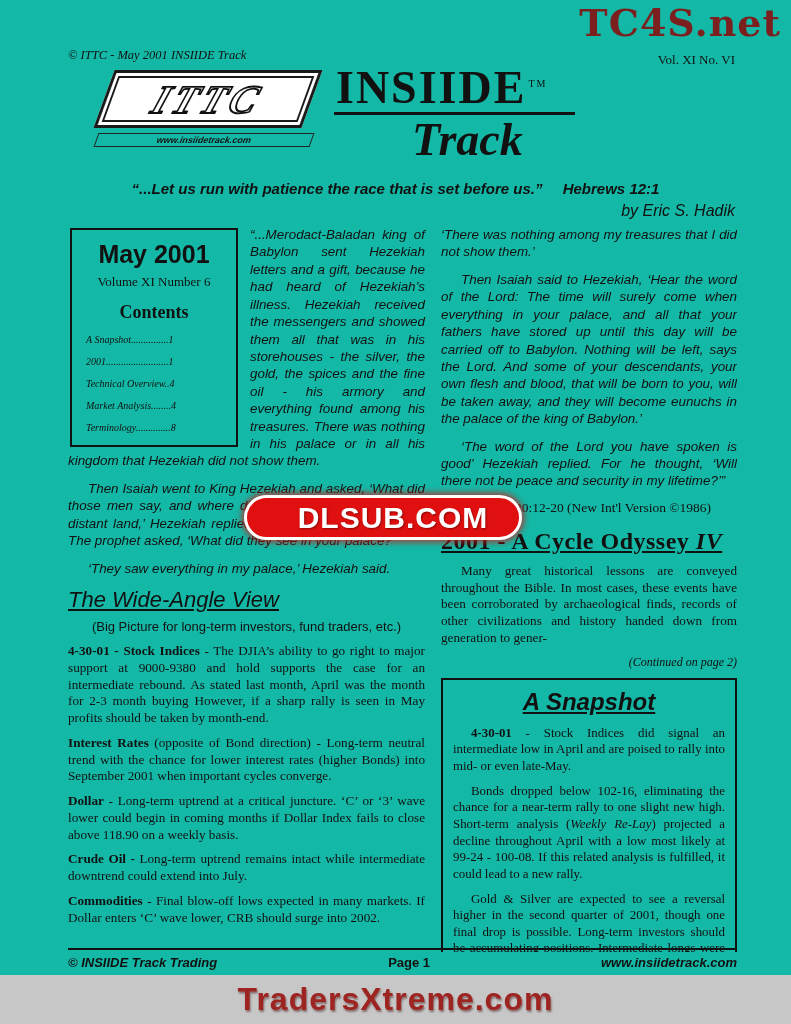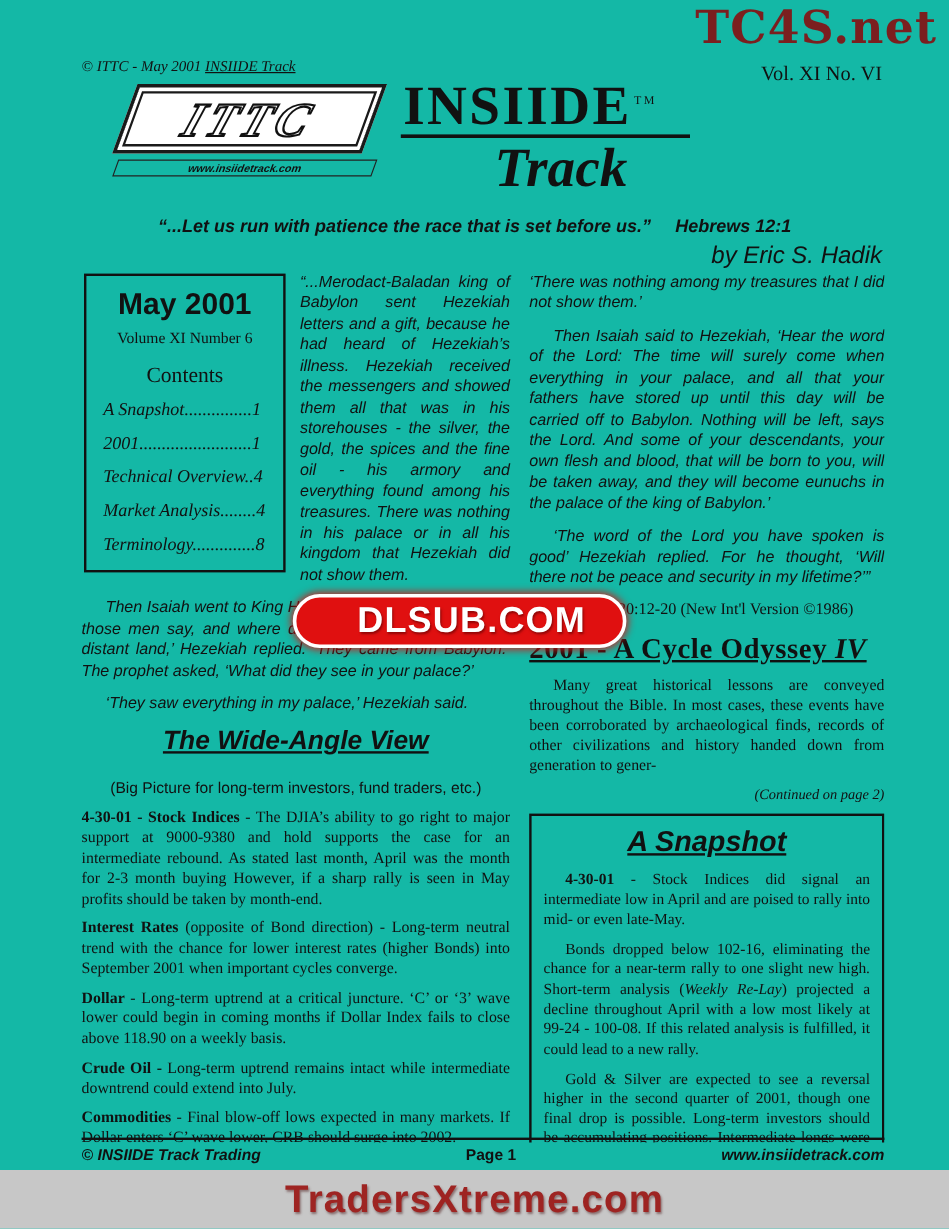--- a/index.html
+++ b/index.html
@@ -30,22 +30,22 @@
     background:#c7c7c7; display:flex; align-items:center; justify-content:center;
   }
   .wm-bottom {
     font-family:Liberation Sans, sans-serif; font-weight:bold; font-size:32px;
     color:#9e2422; letter-spacing:1px;
     text-shadow:1px 2px 2px rgba(60,0,0,.45);
   }
 
   
   .copyline { position:absolute; top:48px; left:68px; font-style:italic; font-size:12.5px; }
-  .copyline .u { text-decoration:underline; }
-  .volline  { position:absolute; top:52px; right:56px; font-size:17px; }
+  .copyline .u { }
+  .volline  { position:absolute; top:52px; right:56px; font-size:13px; }
 
   
   .logo-row { position:absolute; top:70px; left:90px; display:flex; align-items:flex-start; }
   .ittc-box {
     width:208px; height:58px; border:3px solid #1a1a1a; background:#fff;
     transform:skewX(-20deg); margin-left:14px;
     box-shadow: inset 0 0 0 3px #fff, inset 0 0 0 5px #1a1a1a;
     display:flex; align-items:center; justify-content:center;
   }
   .ittc-text {
@@ -64,62 +64,62 @@
   .word-bottom { font-size:46px; font-style:italic; margin-left:78px; line-height:1.0; margin-top:2px; }
 
   
   .quoteline {
     position:absolute; top:180px; left:0; right:0; text-align:center;
     font-family:"Liberation Sans", sans-serif; font-weight:bold; font-style:italic; font-size:15px;
   }
   .quoteline .ref { margin-left:16px; }
   .byline {
     position:absolute; top:202px; right:56px;
-    font-family:"Liberation Sans", sans-serif; font-style:italic; font-size:20px;margin-left:29px;
+    font-family:"Liberation Sans", sans-serif; font-style:italic; font-size:16px;margin-left:29px;
   }
 
   
   .columns {
     position:absolute; top:226px; left:68px; right:54px; bottom:72px;
     display:flex; gap:16px; overflow:hidden;
   }
   .col-left  { flex:0 0 357px; width:357px; }
   .col-right { flex:1; }
 
   
   .contents-box {
     float:left; width:168px; border:2px solid #111;
     padding:10px 6px 12px; margin:2px 12px 4px 2px; text-align:center;
   }
   .cb-title { font-family:"Liberation Sans", sans-serif; font-weight:bold; font-size:25px; }
   .cb-sub   { font-size:13px; margin-top:5px; }
-  .cb-head  { font-weight:normal; font-size:18px; margin-top:12px; }
-  .cb-item  { font-style:italic; font-size:15px; text-align:left; padding-left:8px; margin-top:11px; white-space:nowrap; }
+  .cb-head  { font-weight:bold; font-size:18px; margin-top:12px; }
+  .cb-item  { font-style:italic; font-size:10px; text-align:left; padding-left:8px; margin-top:11px; white-space:nowrap; }
 
   
   .iq {
     font-family:"Liberation Sans", sans-serif; font-style:italic;
     font-size:13.4px; line-height:1.3; text-align:justify; margin:0 0 10px;
   }
   .ind  { text-indent:20px; }
   .attr { text-align:center; font-size:13.5px; margin:2px 0 12px; }
 
   
   .cycle-head {
     font-size:24px; font-weight:bold; text-decoration:underline;
     letter-spacing:.5px; margin:4px 0 8px;
   }
   .cycle-head i { font-style:italic; }
   .body-p { font-size:13.2px; line-height:1.27; text-align:justify; margin:0 0 8px; }
   .cont   { text-align:right; font-style:italic; font-size:12px; margin:0 0 8px; }
 
   
   .wa-head {
-    font-family:"Liberation Sans", sans-serif; font-weight:bold; font-style:italic;
-    font-size:22px; text-align:center; text-decoration:underline; margin:8px 0 19px;
+    font-family:"Liberation Sans", sans-serif; font-weight:normal; font-style:italic;
+    font-size:22px; text-align:left; text-decoration:underline; margin:8px 0 6px;
   }
   .wa-sub { font-family:"Liberation Sans", sans-serif; font-size:13px; text-align:center; margin:0 0 9px; }
 
   
   .snap-box { border:2px solid #111; padding:6px 10px 8px; }
   .snap-head {
     font-family:"Liberation Sans", sans-serif; font-weight:bold; font-style:italic;
     font-size:24px; text-align:center; text-decoration:underline; margin:2px 0 9px;
   }
   .snap-p { font-size:12.9px; line-height:1.29; text-align:justify; margin:0 0 8px; text-indent:18px; }

